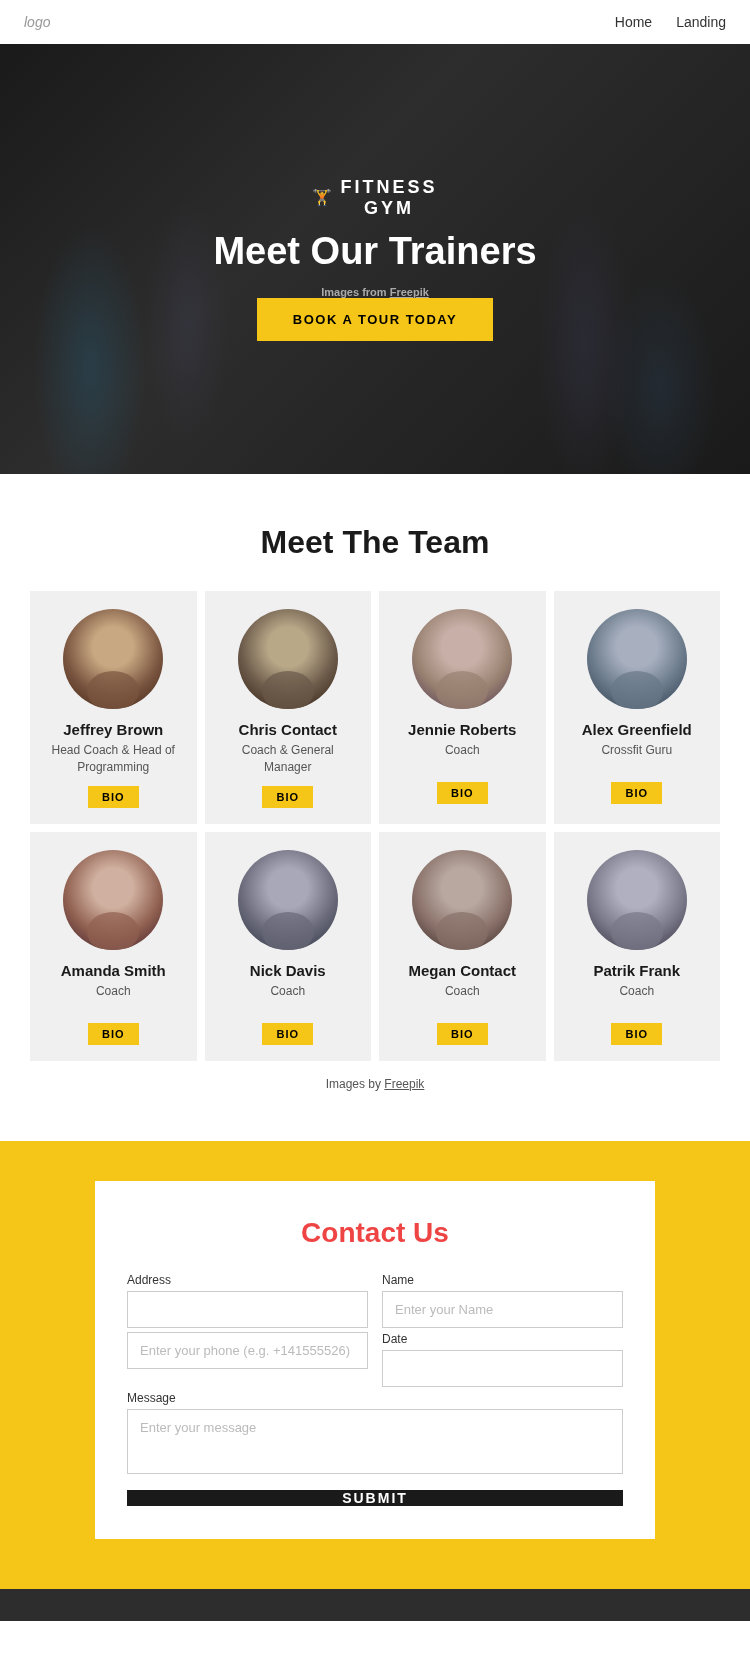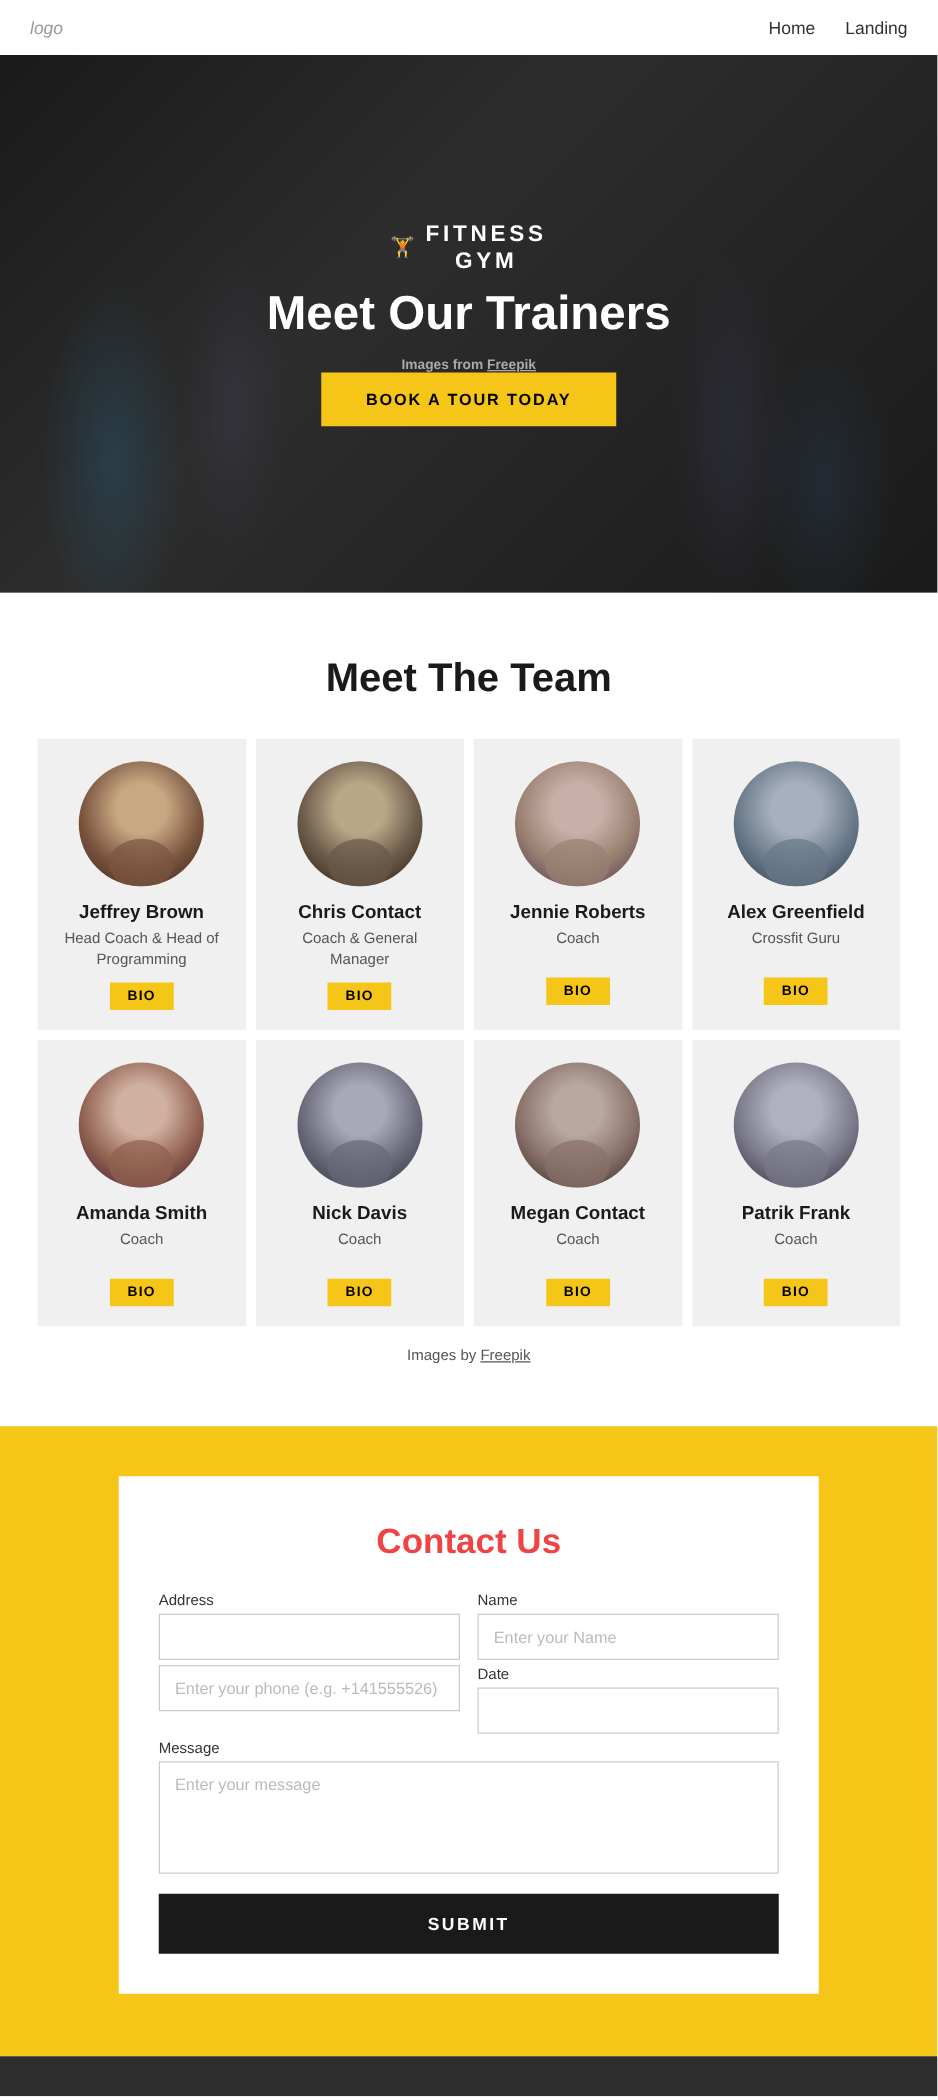--- a/index.html
+++ b/index.html
@@ -211,32 +211,31 @@
       width: 100%;
     }
     .contact-input::placeholder { color: #bbb; }
     .contact-textarea {
       border: 1px solid #ccc;
       padding: 10px 12px;
       font-size: 13px;
       color: #999;
       outline: none;
       width: 100%;
-      height: 90px;
+      height: 65px;
       resize: none;
       font-family: Arial, sans-serif;
     }
     .contact-textarea::placeholder { color: #bbb; }
     .contact-submit {
       background: #1a1a1a;
       color: #fff;
       font-size: 14px;
       font-weight: 700;
       letter-spacing: 2px;
-      padding: 16px;
       border: none;
       cursor: pointer;
       width: 100%;
       text-transform: uppercase;
       margin-top: 16px;
     }
 
     
     footer {
       background: #2d2d2d;

